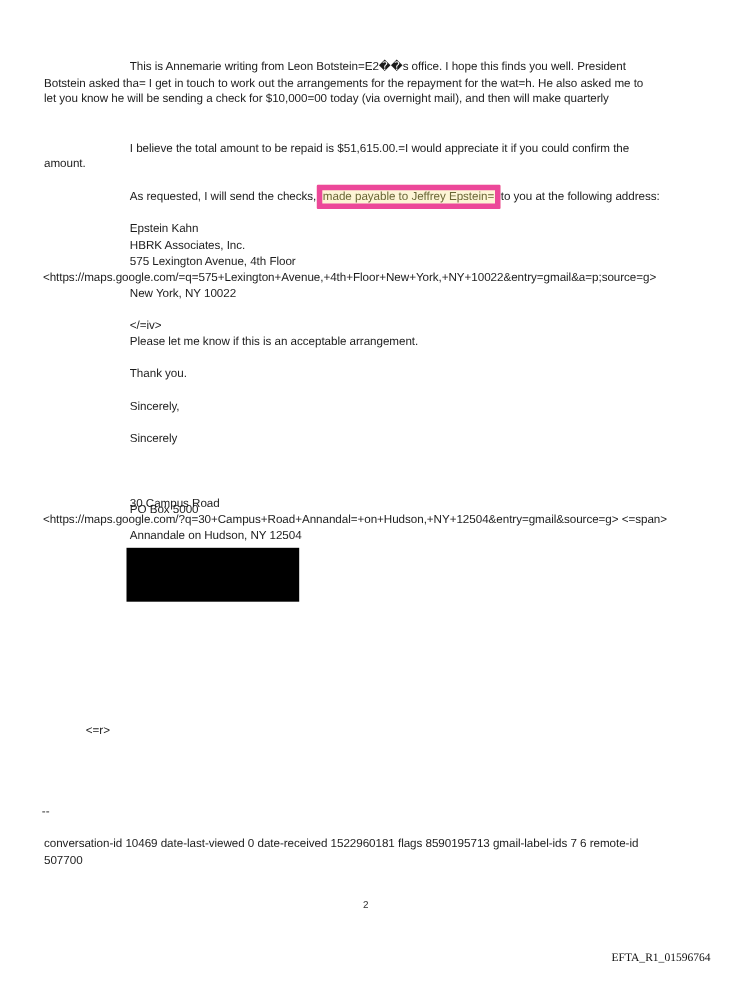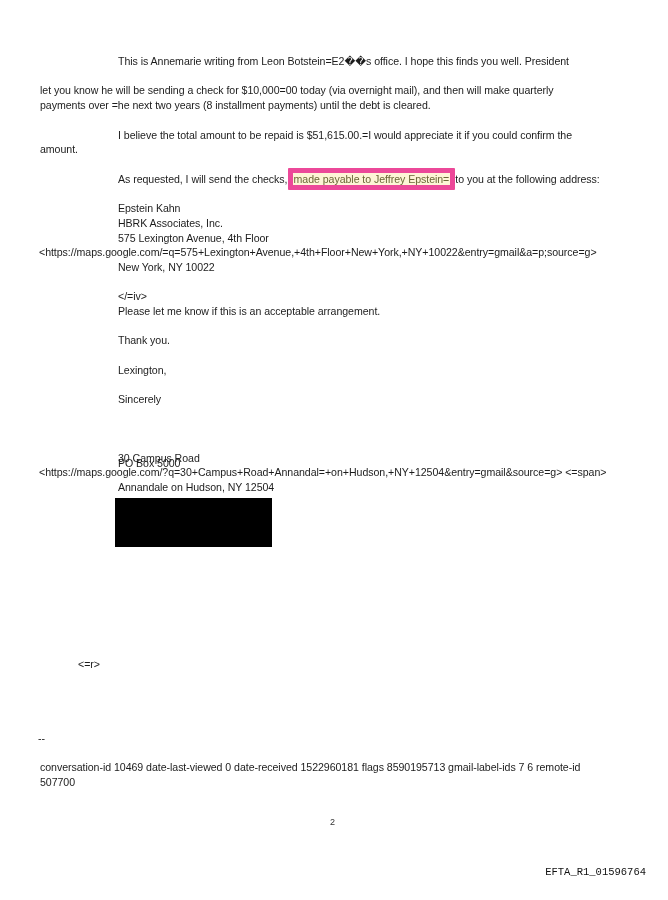--- a/index.html
+++ b/index.html
@@ -50,57 +50,57 @@
       top: 817px;
       font-size: 9px;
       color: #333;
     }
     .bates-1 {
       position: absolute;
       right: 22px;
       top: 866px;
       font-size: 10.5px;
       color: #111;
-      font-family: Liberation Mono, monospace;
+      font-family: Liberation Serif, serif;
     }
     .bates-2 {
       position: absolute;
       right: 8px;
       top: 900px;
       font-size: 12.5px;
       color: #a21caf;
       font-family: "Liberation Sans", sans-serif;
     }
   </style>
 </head>
 <body>
 
 <div class="page">
 
   <div class="line indent" style="top:54px">This is Annemarie writing from Leon Botstein=E2��s office. I hope this finds you well. President</div>
+  <div class="line margin" style="top:69px">Botstein asked tha= I get in touch to work out the arrangements for the repayment for the wat=h. He also asked me to</div>
   <div class="line margin" style="top:83px">let you know he will be sending a check for $10,000=00 today (via overnight mail), and then will make quarterly</div>
-  <div class="line margin" style="top:98px">payments over =he next two years (8 installment payments) until the debt is cleared.</div>
 
   <div class="line indent" style="top:128px">I believe the total amount to be repaid is $51,615.00.=I would appreciate it if you could confirm the</div>
   <div class="line margin" style="top:142px">amount.</div>
 
   <div class="line indent" style="top:172px">
     <span>As requested, I will send the checks,</span><span class="highlight">made payable to Jeffrey Epstein=</span><span>to you at the following address:</span>
   </div>
 
   <div class="line indent" style="top:201px">Epstein Kahn</div>
   <div class="line indent" style="top:216px">HBRK Associates, Inc.</div>
   <div class="line indent" style="top:231px">575 Lexington Avenue, 4th Floor</div>
   <div class="line" style="top:245px; left:39px;">&lt;https://maps.google.com/=q=575+Lexington+Avenue,+4th+Floor+New+York,+NY+10022&amp;entry=gmail&amp;a=p;source=g&gt;</div>
   <div class="line indent" style="top:260px">New York, NY 10022</div>
 
   <div class="line indent" style="top:289px">&lt;/=iv&gt;</div>
   <div class="line indent" style="top:304px">Please let me know if this is an acceptable arrangement.</div>
   <div class="line indent" style="top:333px">Thank you.</div>
-  <div class="line indent" style="top:363px">Lexington,</div>
+  <div class="line indent" style="top:363px">Sincerely,</div>
   <div class="line indent" style="top:392px">Sincerely</div>
 
   <div class="line indent" style="top:456px">PO Box 5000</div>
   <div class="line indent" style="top:451px">30 Campus Road</div>
   <div class="line" style="top:465px; left:39px;">&lt;https://maps.google.com/?q=30+Campus+Road+Annandal=+on+Hudson,+NY+12504&amp;entry=gmail&amp;source=g&gt; &lt;=span&gt;</div>
   <div class="line indent" style="top:480px">Annandale on Hudson, NY 12504</div>
 
   <div class="redaction"></div>
 
   <div class="line" style="top:657px; left:78px;">&lt;=r&gt;</div>

